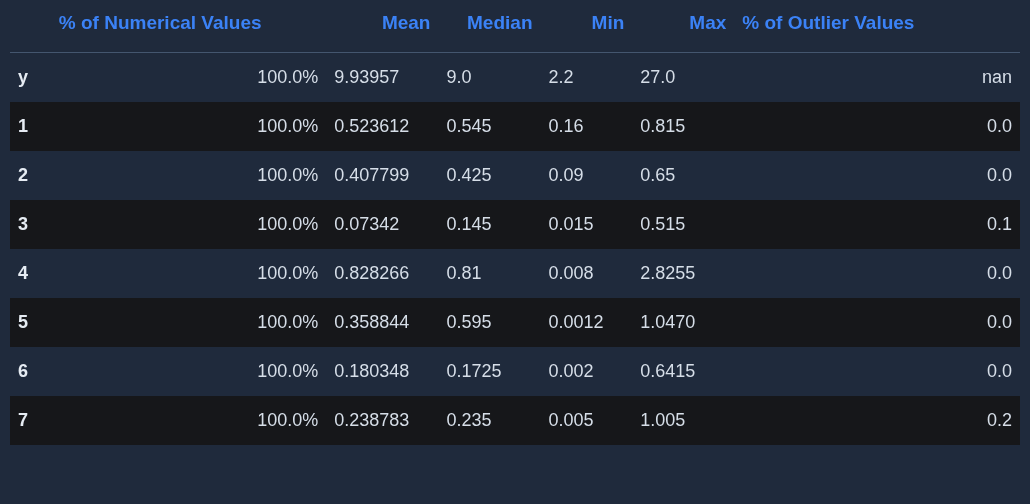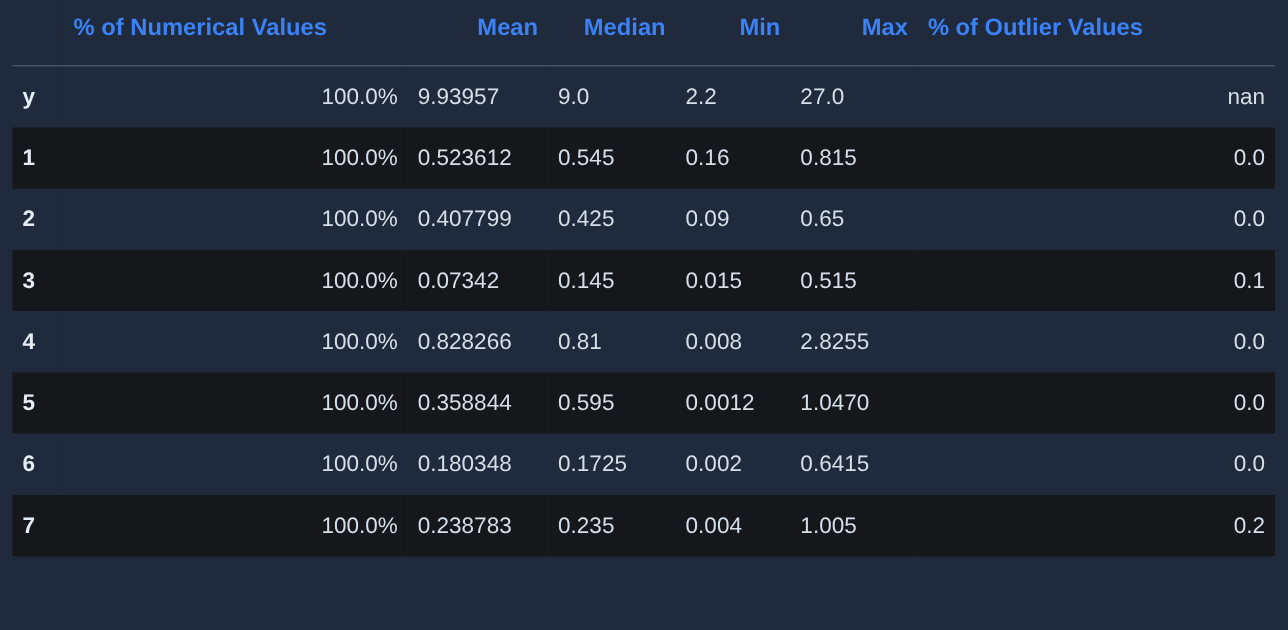--- a/index.html
+++ b/index.html
@@ -144,19 +144,19 @@
         <td>0.1725</td>
         <td>0.002</td>
         <td>0.6415</td>
         <td class="left">0.0</td>
       </tr>
       <tr class="even">
         <th>7</th>
         <td class="left">100.0%</td>
         <td>0.238783</td>
         <td>0.235</td>
-        <td>0.004</td>
+        <td>0.005</td>
         <td>1.005</td>
         <td class="left">0.2</td>
       </tr>
     </tbody>
   </table>
 </div>
 
 </body></html>

